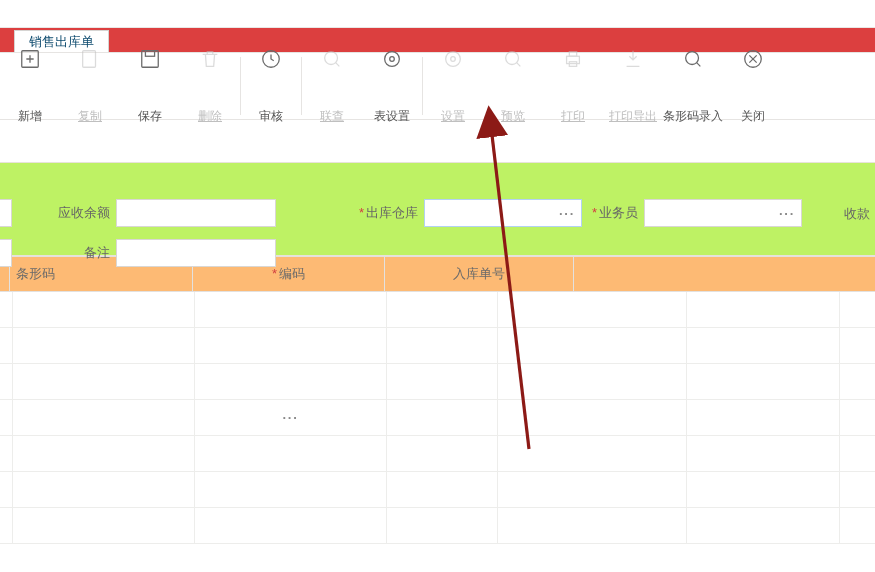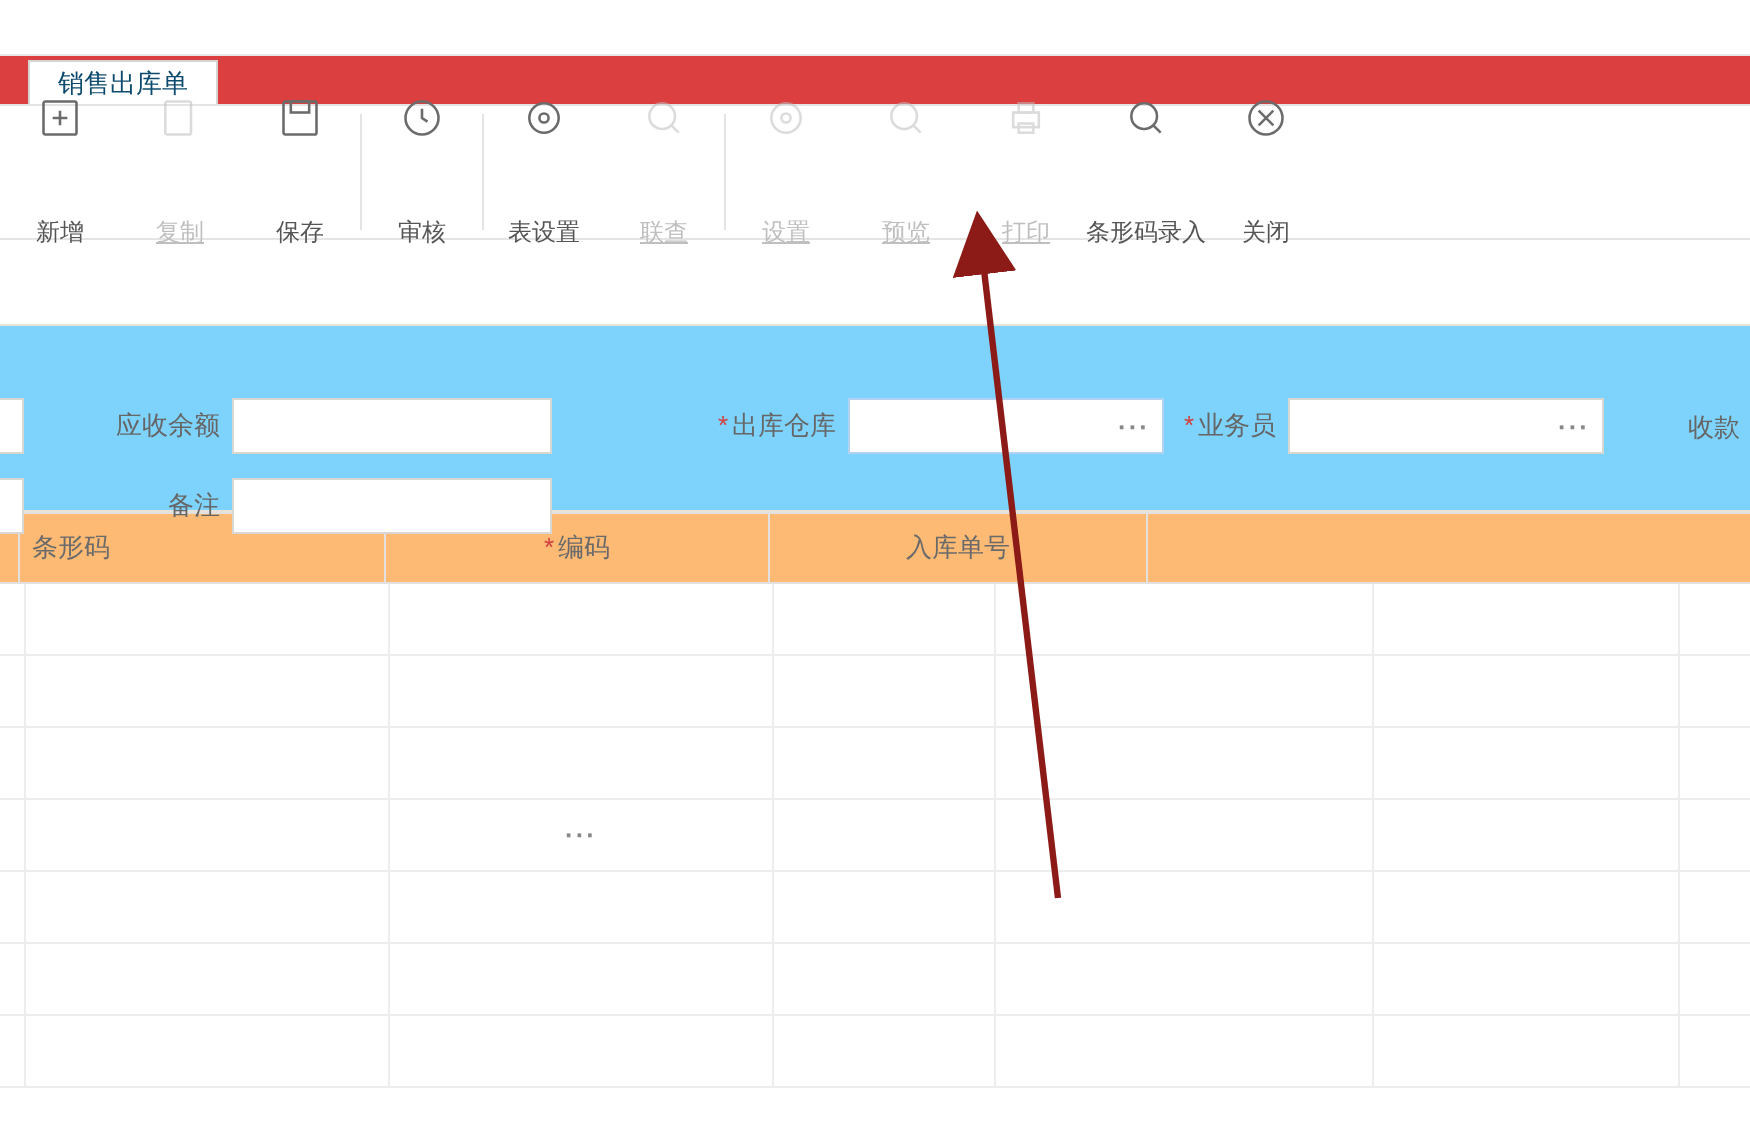--- a/index.html
+++ b/index.html
@@ -51,21 +51,21 @@
     gap: 6px;
     color: #555;
   }
   .tool-btn.disabled { color: #bfbfbf; text-decoration: underline; }
   .tool-btn .ic svg { display: block; }
   .tool-btn.disabled .ic svg { opacity: 0.55; }
   .tool-btn .lbl { font-size: 12px; white-space: nowrap; margin-top: 32px; }
   .form-area {
     margin-top: 42px;
     height: 94px;
-    background: #7dd3fc;
+    background: #bef264;
     border-top: 1px solid #e8e3da;
     border-bottom: 1px solid #e8e3da;
     position: relative;
   }
   .frow { position: absolute; display: flex; align-items: center; }
   .lbl-f { text-align: right; margin-right: 6px; color: #666; white-space: nowrap; }
   .req::before { content: "*"; color: #d24040; margin-right: 2px; }
   .inp {
     height: 28px;
     border: 1px solid #d9d7d4;
@@ -142,52 +142,60 @@
     </div>
     <div class="tool-btn">
       <span class="ic">
         <svg width="22" height="22" viewBox="0 0 24 24" fill="none" stroke="#6b6b6b" stroke-width="1.4">
             <rect x="3" y="3" width="18" height="18" rx="1"></rect>
             <rect x="7" y="3" width="10" height="6"></rect>
           </svg>
       </span>
       <span class="lbl">保存</span>
     </div>
+    <div class="tool-btn disabled">
+      <span class="ic">
+        <svg width="22" height="22" viewBox="0 0 24 24" fill="none" stroke="#bfbfbf" stroke-width="1.4">
+            <path d="M4 7h16M9 7V4h6v3M7 7l1 13h8l1-13"></path>
+          </svg>
+      </span>
+      <span class="lbl">删除</span>
+    </div>
   </div>
   <div class="tool-sep"></div>
   <div class="tool-group">
     <div class="tool-btn">
       <span class="ic">
         <svg width="22" height="22" viewBox="0 0 24 24" fill="none" stroke="#6b6b6b" stroke-width="1.4">
             <circle cx="12" cy="12" r="9"></circle>
             <path d="M12 7v5l3 2"></path>
           </svg>
       </span>
       <span class="lbl">审核</span>
     </div>
   </div>
   <div class="tool-sep"></div>
   <div class="tool-group">
+    <div class="tool-btn disabled">
+      <span class="ic">
+        <svg width="22" height="22" viewBox="0 0 24 24" fill="none" stroke="#bfbfbf" stroke-width="1.4">
+            <circle cx="11" cy="11" r="7"></circle>
+            <path d="M20 20l-4-4"></path>
+          </svg>
+      </span>
+      <span class="lbl">联查</span>
+    </div>
     <div class="tool-btn">
       <span class="ic">
         <svg width="22" height="22" viewBox="0 0 24 24" fill="none" stroke="#6b6b6b" stroke-width="1.4">
             <circle cx="12" cy="12" r="8"></circle>
             <circle cx="12" cy="12" r="2.5"></circle>
           </svg>
       </span>
       <span class="lbl">表设置</span>
-    </div>
-    <div class="tool-btn disabled">
-      <span class="ic">
-        <svg width="22" height="22" viewBox="0 0 24 24" fill="none" stroke="#bfbfbf" stroke-width="1.4">
-            <circle cx="11" cy="11" r="7"></circle>
-            <path d="M20 20l-4-4"></path>
-          </svg>
-      </span>
-      <span class="lbl">联查</span>
     </div>
   </div>
   <div class="tool-sep"></div>
   <div class="tool-group">
     <div class="tool-btn disabled">
       <span class="ic">
         <svg width="22" height="22" viewBox="0 0 24 24" fill="none" stroke="#bfbfbf" stroke-width="1.4">
             <circle cx="12" cy="12" r="8"></circle>
             <circle cx="12" cy="12" r="2.5"></circle>
           </svg>
@@ -205,20 +213,28 @@
     </div>
     <div class="tool-btn disabled">
       <span class="ic">
         <svg width="22" height="22" viewBox="0 0 24 24" fill="none" stroke="#bfbfbf" stroke-width="1.4">
             <rect x="5" y="9" width="14" height="8"></rect>
             <rect x="8" y="4" width="8" height="5"></rect>
             <rect x="8" y="15" width="8" height="5"></rect>
           </svg>
       </span>
       <span class="lbl">打印</span>
+    </div>
+    <div class="tool-btn disabled">
+      <span class="ic">
+        <svg width="22" height="22" viewBox="0 0 24 24" fill="none" stroke="#bfbfbf" stroke-width="1.4">
+            <path d="M12 3v10M8 9l4 4 4-4M5 20h14"></path>
+          </svg>
+      </span>
+      <span class="lbl">打印导出</span>
     </div>
     <div class="tool-btn">
       <span class="ic">
         <svg width="22" height="22" viewBox="0 0 24 24" fill="none" stroke="#6b6b6b" stroke-width="1.4">
             <circle cx="11" cy="11" r="7"></circle>
             <path d="M20 20l-4-4"></path>
           </svg>
       </span>
       <span class="lbl">条形码录入</span>
     </div>

